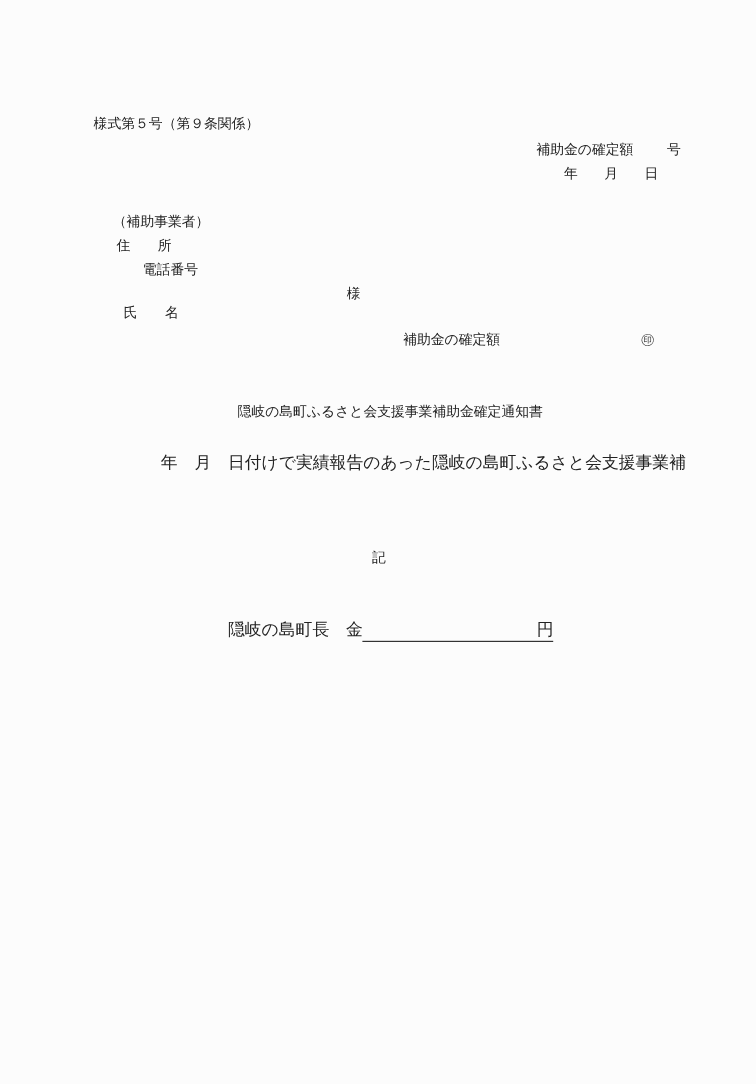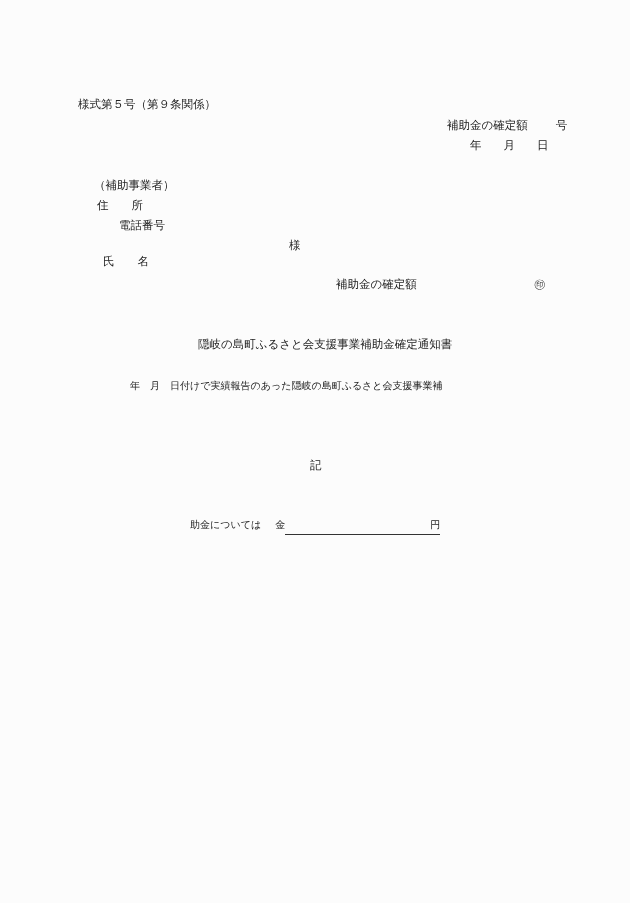--- a/index.html
+++ b/index.html
@@ -10,21 +10,21 @@
     body {
       width: 630px;
       height: 903px;
       position: relative;
       overflow: hidden;
       font-family: "DejaVu Serif", "Liberation Serif", serif;
       color: #222;
     }
     .abs { position: absolute; white-space: nowrap; }
     .sm { font-size: 11.5px; line-height: 14px; font-family: Liberation Serif, serif; }
-    .md { font-size: 10px; line-height: 18px; }
+    .md { font-size: 14px; line-height: 18px; }
     .ul {
       display: inline-block;
       border-bottom: 1px solid #333;
       vertical-align: baseline;
     }
   </style>
 </head>
 <body>
 
 <div>
@@ -50,16 +50,16 @@
 
   <div class="abs sm" style="left:198px; top:337px;">隠岐の島町ふるさと会支援事業補助金確定通知書</div>
 
   <div class="abs md" style="left:78px; top:377px;">
     <div style="padding-left:42px;">　年　月　日付けで実績報告のあった隠岐の島町ふるさと会支援事業補</div>
   </div>
 
   <div class="abs sm" style="left:310px; top:458px;">記</div>
 
   <div class="abs md" style="left:190px; top:516px;">
-    <span>助金については</span><span style="display:inline-block;width:14px;"></span><span>金</span><span class="ul"><span style="display:inline-block;width:145px;"></span><span>円</span></span>
+    <span>隠岐の島町長</span><span style="display:inline-block;width:14px;"></span><span>金</span><span class="ul"><span style="display:inline-block;width:145px;"></span><span>円</span></span>
   </div>
 
 </div>
 
 </body></html>

